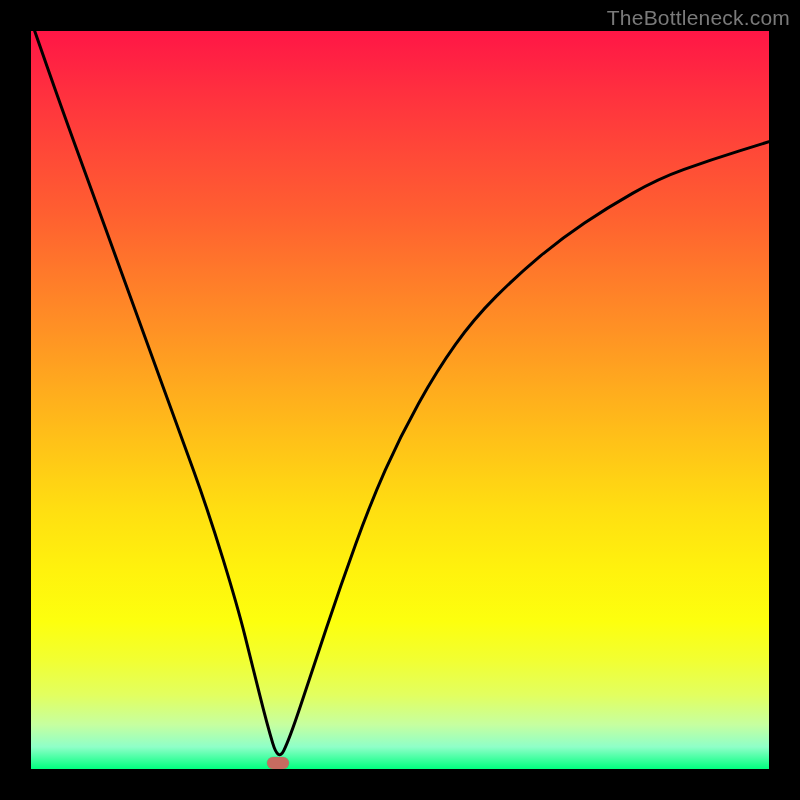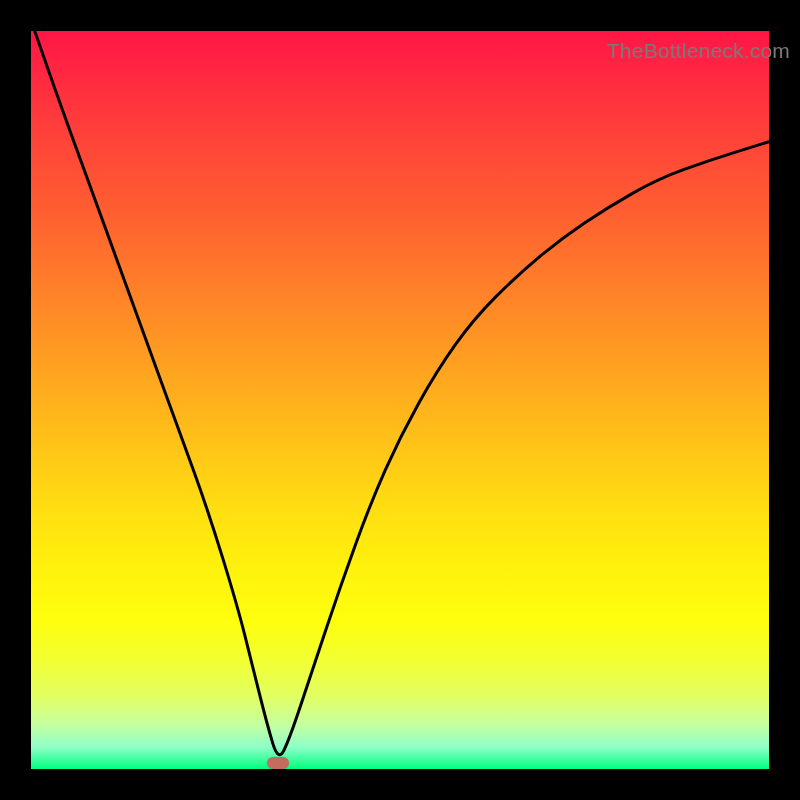--- a/index.html
+++ b/index.html
@@ -45,21 +45,20 @@
   }
   .watermark {
     position: absolute;
     top: 6px;
     right: 10px;
     color: #7a7a7a;
     font-size: 21px;
     font-weight: 400;
     letter-spacing: 0.2px;
     user-select: none;
-    margin-top: 33px;
   }
   svg.curve {
     position: absolute;
     left: 0;
     top: 0;
     width: 738px;
     height: 738px;
     pointer-events: none;
   }
   .marker {

